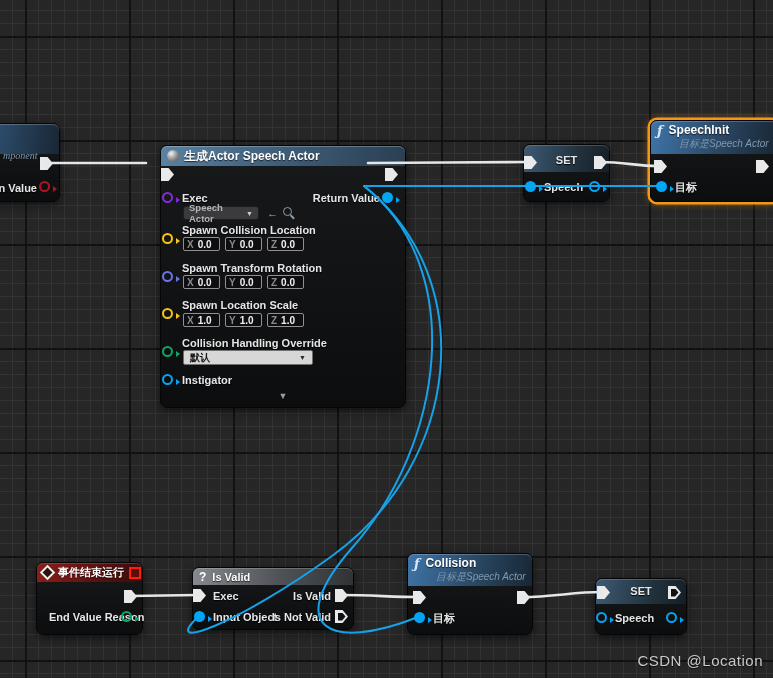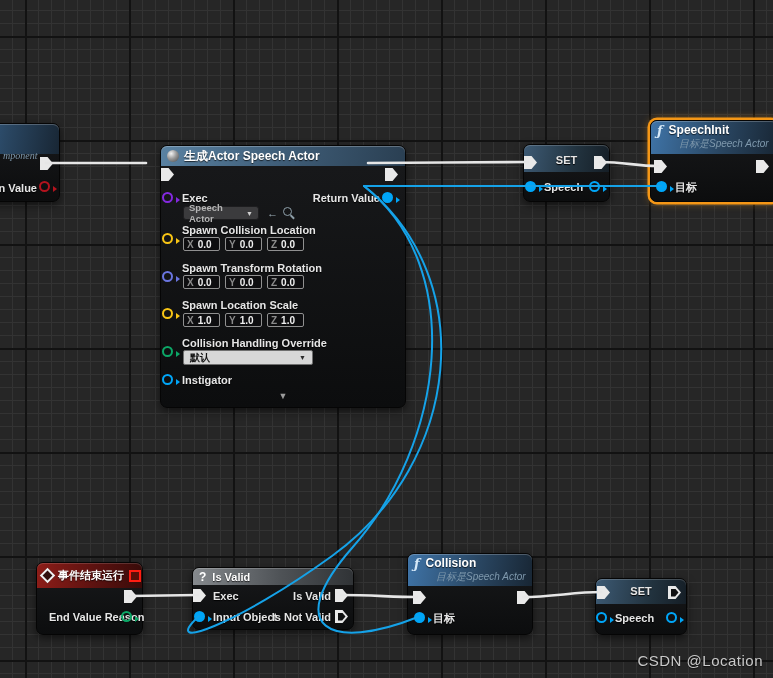--- a/index.html
+++ b/index.html
@@ -15,21 +15,21 @@
     font-family:"Liberation Sans","DejaVu Sans",sans-serif;}
   .node{position:absolute;background:linear-gradient(180deg,#18191b 0%,#0c0d0e 100%);
     border:1px solid #050505;border-radius:7px;box-shadow:0 3px 8px rgba(0,0,0,.55);z-index:10;}
   .hdr{position:absolute;top:0;left:0;right:0;border-radius:6px 6px 0 0;box-sizing:border-box;}
   .hdr-spawn{height:20px;background:linear-gradient(100deg,#5a82a2 0%,#41607b 45%,#2a3f52 100%);
     box-shadow:inset 0 1px 0 rgba(255,255,255,.25);display:flex;align-items:center;gap:5px;padding:0 6px;}
   .hdr-fn{height:33px;background:linear-gradient(100deg,#3f74a8 0%,#2a4763 55%,#182634 100%);
     box-shadow:inset 0 1px 0 rgba(255,255,255,.22);padding:2px 6px;}
   .hdr-set{height:27px;background:linear-gradient(100deg,#3d5a74 0%,#22333f 60%,#151e26 100%);
     box-shadow:inset 0 1px 0 rgba(255,255,255,.18);}
-  .hdr-event{height:25px;background:linear-gradient(90deg,#8c1d18 0%,#5c1210 55%,#390b09 100%);
+  .hdr-event{height:19px;background:linear-gradient(90deg,#8c1d18 0%,#5c1210 55%,#390b09 100%);
     box-shadow:inset 0 1px 0 rgba(255,255,255,.15);display:flex;align-items:center;gap:5px;padding:0 5px;}
   .hdr-macro{height:17px;background:linear-gradient(90deg,#85898d 0%,#4e5256 55%,#303336 100%);
     box-shadow:inset 0 1px 0 rgba(255,255,255,.2);display:flex;align-items:center;gap:6px;padding:0 6px;}
   .ttl{color:#fff;font-size:12px;font-weight:700;text-shadow:0 1px 1px rgba(0,0,0,.7);white-space:nowrap;}
   .ttl-s{font-size:11px;}
   .sub{font-style:italic;color:#7e98ac;font-size:10px;white-space:nowrap;}
   .lbl{position:absolute;color:#e6e6e6;font-size:11px;font-weight:700;
     text-shadow:0 1px 1px #000;white-space:nowrap;line-height:12px;z-index:11;}
   .pin{position:absolute;z-index:12;}
   .pexec{width:13px;height:13px;background:#e9e9e9;

